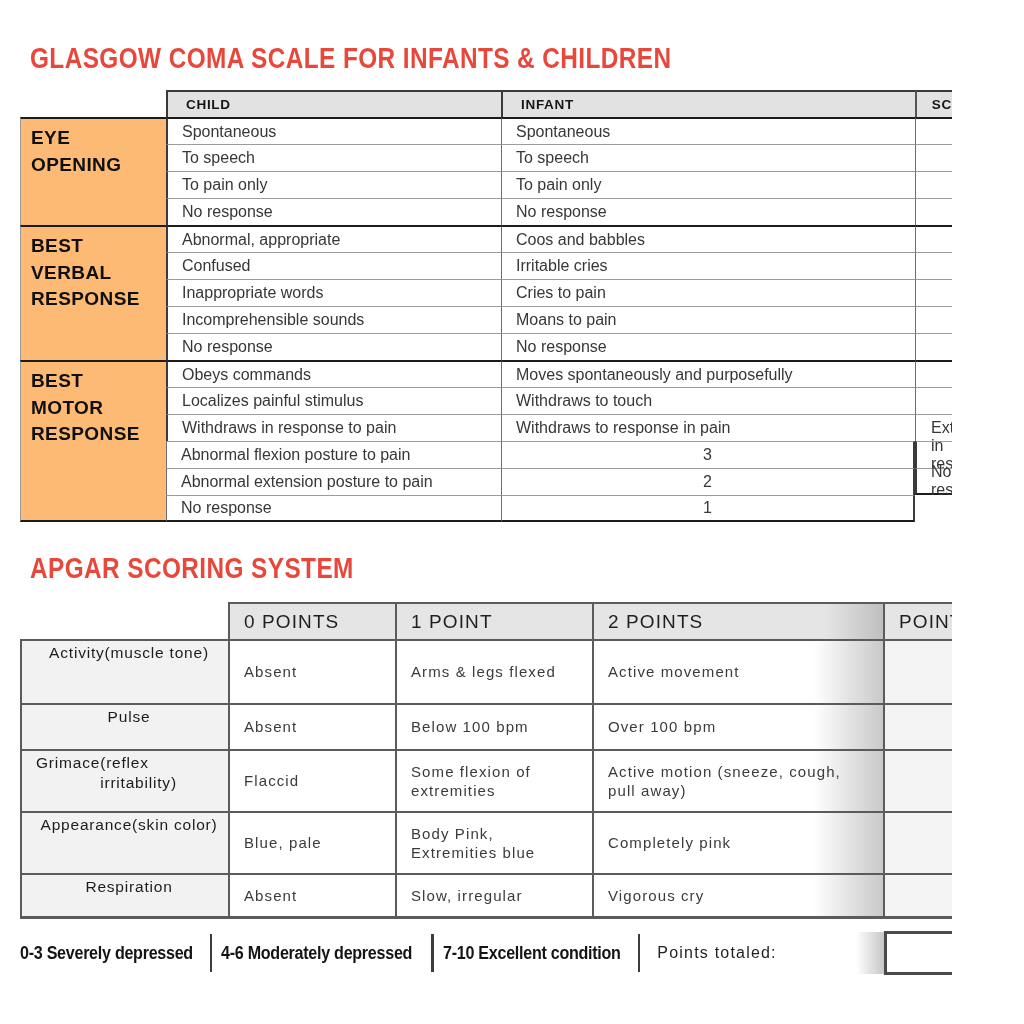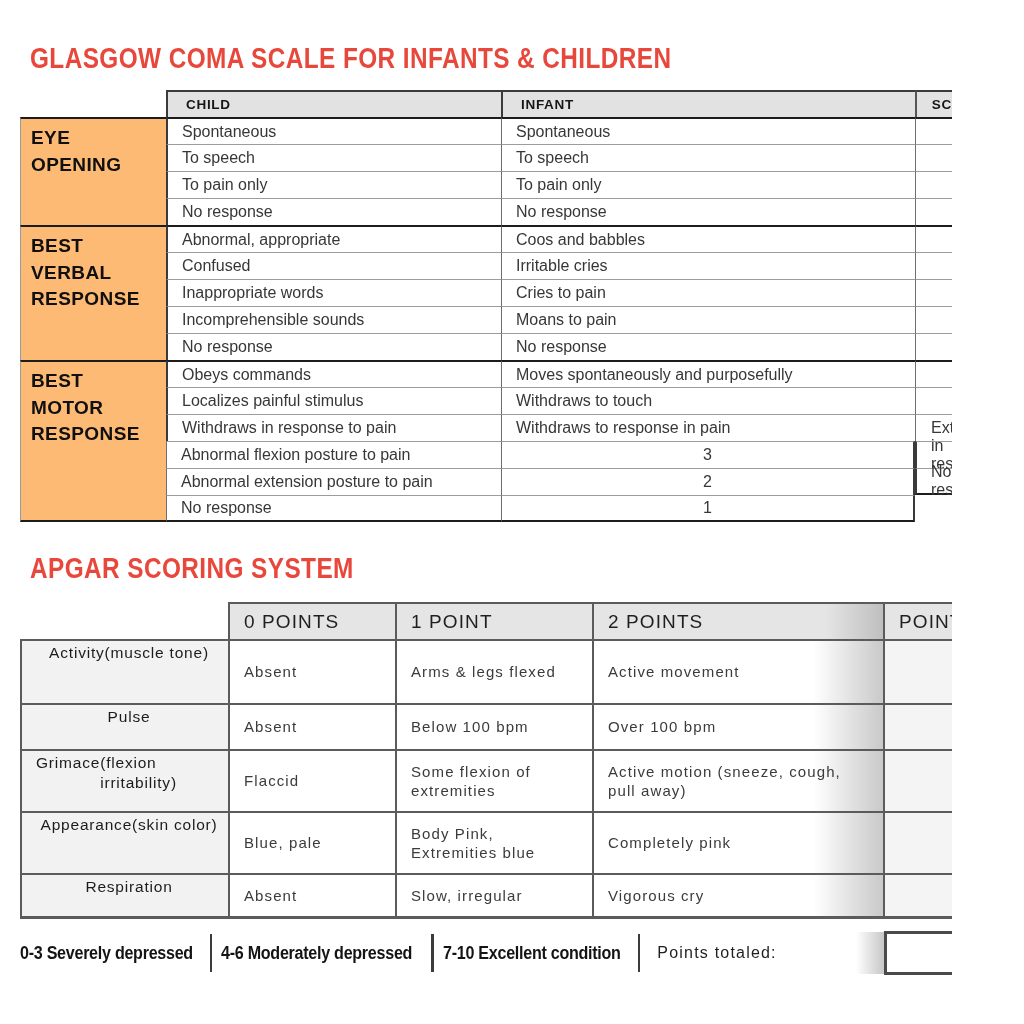--- a/index.html
+++ b/index.html
@@ -155,21 +155,21 @@
       <div>Pulse</div>
       <div></div>
     </div>
     <div class="ap-c">Absent</div>
     <div class="ap-c">Below 100 bpm</div>
     <div class="ap-c p2">Over 100 bpm</div>
     <div class="ap-pts"></div>
 
     <div class="ap-label">
       <div>Grimace</div>
-      <div>(flexion irritability)</div>
+      <div>(reflex irritability)</div>
     </div>
     <div class="ap-c">Flaccid</div>
     <div class="ap-c">Some flexion of extremities</div>
     <div class="ap-c p2">Active motion (sneeze, cough, pull away)</div>
     <div class="ap-pts"></div>
 
     <div class="ap-label">
       <div>Appearance</div>
       <div>(skin color)</div>
     </div>

